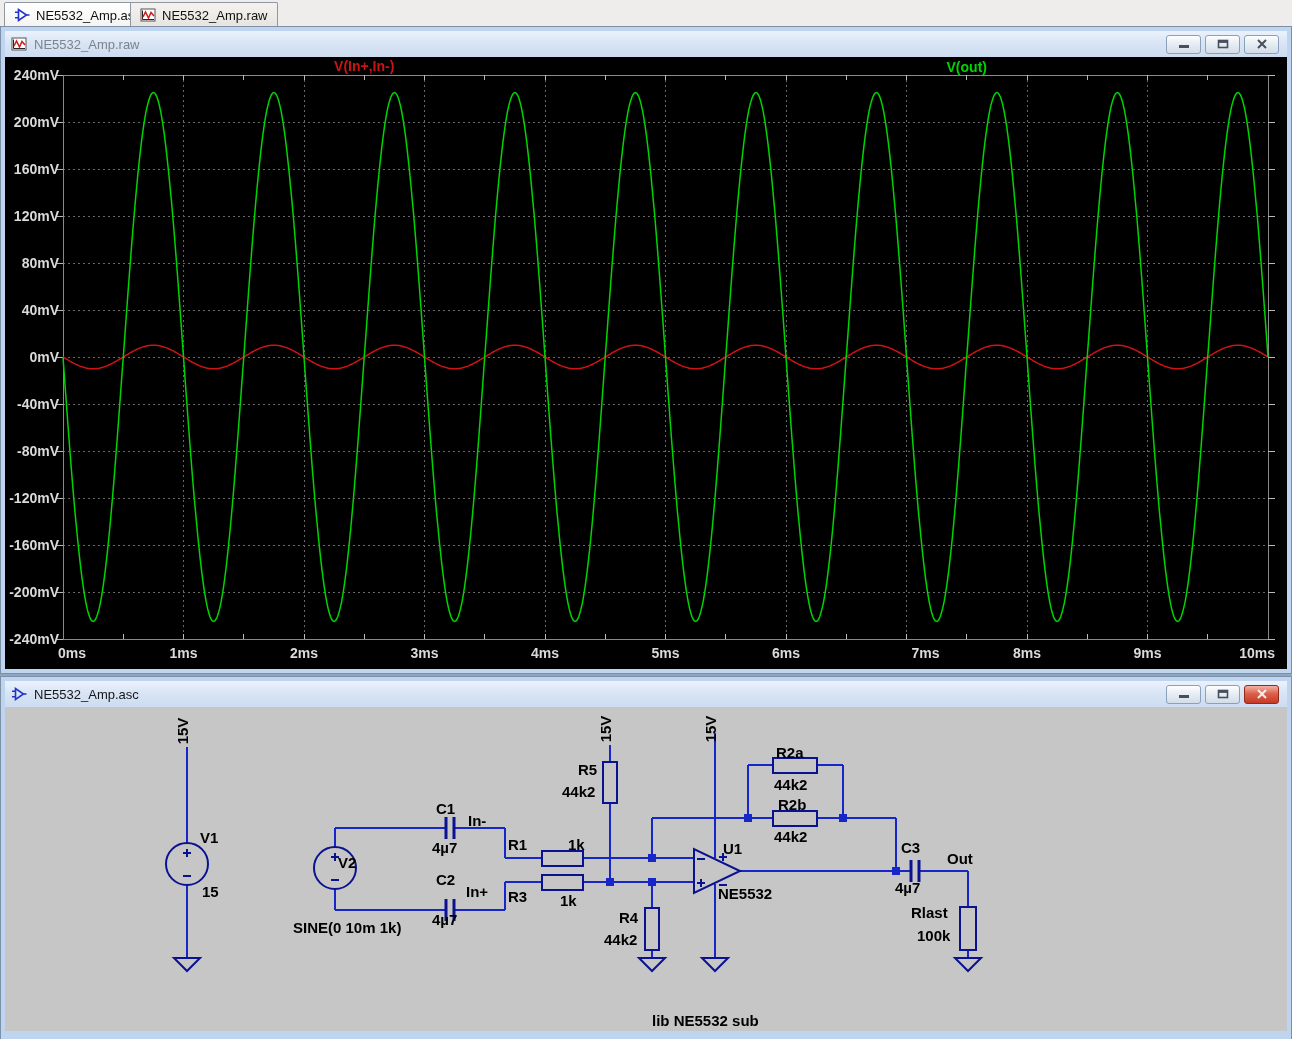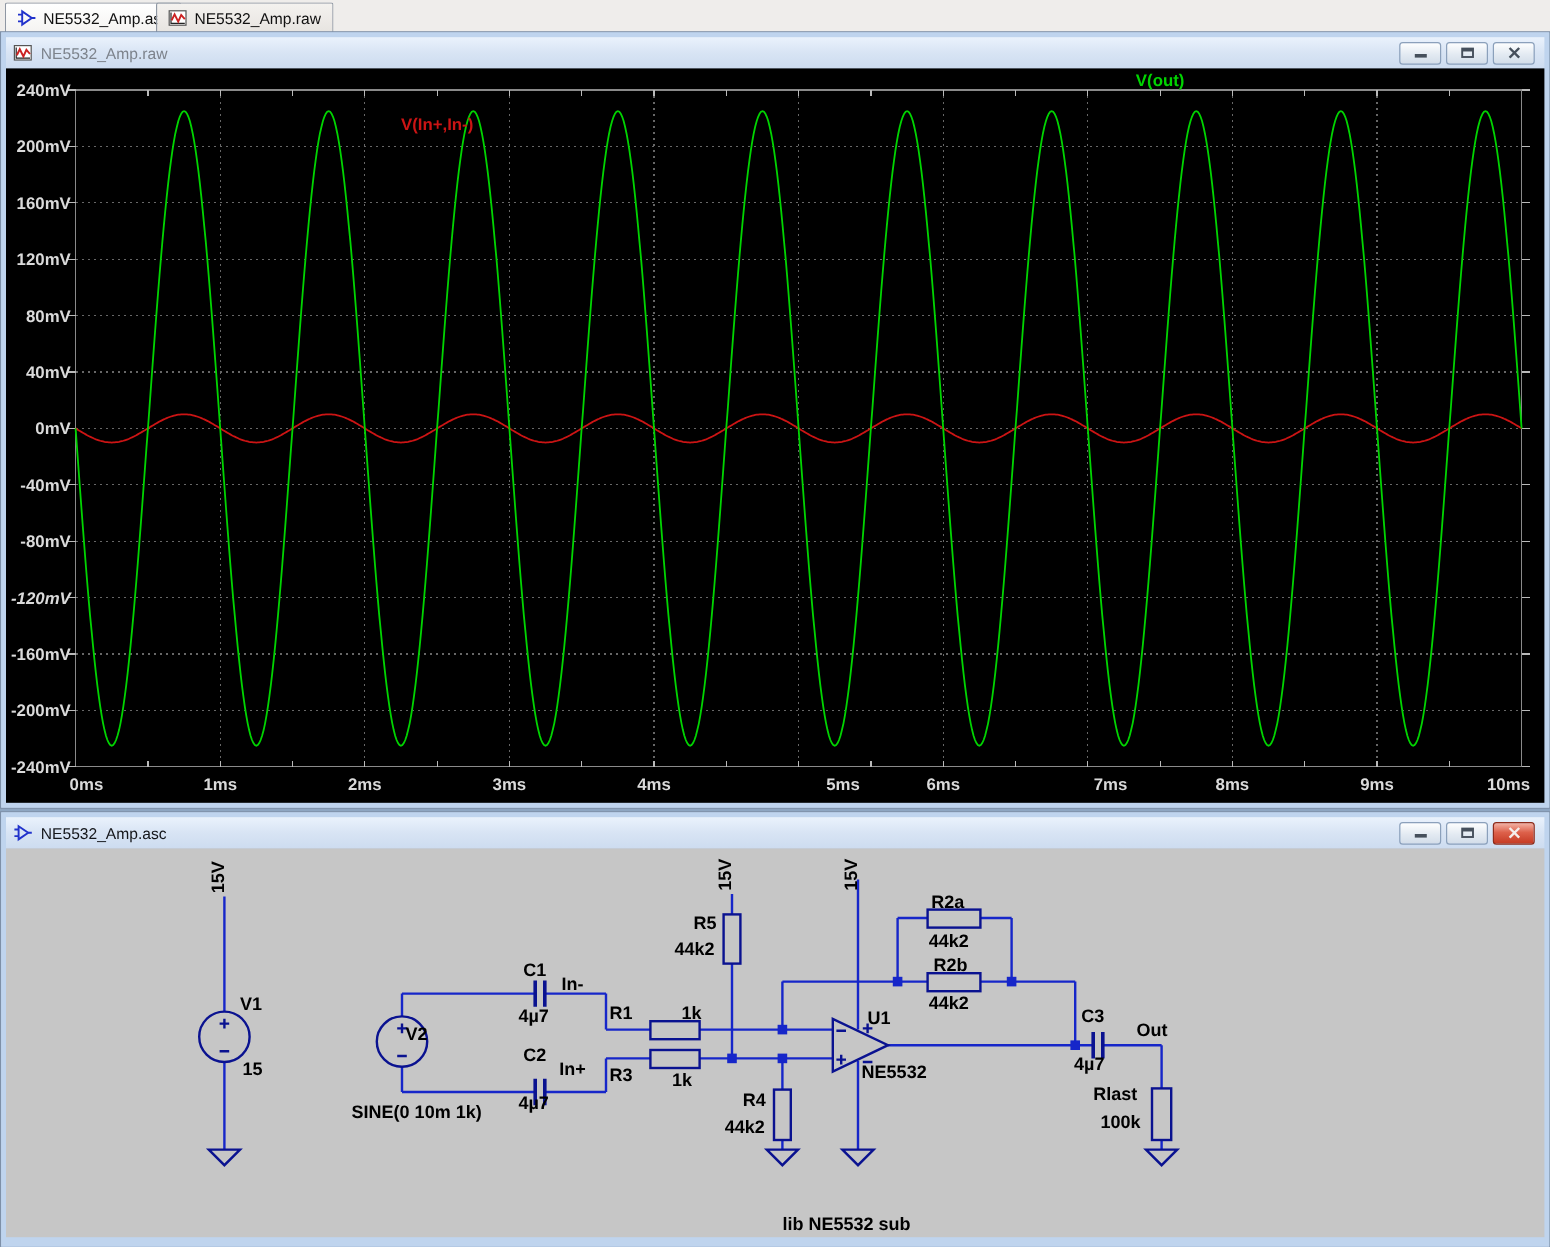--- a/index.html
+++ b/index.html
@@ -197,36 +197,36 @@
     <div id="plot-labels">
         <span class="axis-y" style="top: 10px;">240mV</span>
         <span class="axis-y" style="top: 57px;">200mV</span>
         <span class="axis-y" style="top: 104px;">160mV</span>
         <span class="axis-y" style="top: 151px;">120mV</span>
         <span class="axis-y" style="top: 198px;">80mV</span>
         <span class="axis-y" style="top: 245px;">40mV</span>
         <span class="axis-y" style="top: 292px;">0mV</span>
         <span class="axis-y" style="top: 339px;">-40mV</span>
         <span class="axis-y" style="top: 386px;">-80mV</span>
-        <span class="axis-y" style="top: 433px; font-style: italic;">-120mV</span>
+        <span class="axis-y" style="top: 433px;">-120mV</span>
         <span class="axis-y" style="top: 480px;">-160mV</span>
         <span class="axis-y" style="top: 527px;">-200mV</span>
         <span class="axis-y" style="top: 574px;">-240mV</span>
         <span class="axis-x" style="top: 588px; left: 53px;">0ms</span>
         <span class="axis-x" style="top: 588px; left: 178.5px; transform: translateX(-50%);">1ms</span>
         <span class="axis-x" style="top: 588px; left: 299px; transform: translateX(-50%);">2ms</span>
         <span class="axis-x" style="top: 588px; left: 419.5px; transform: translateX(-50%);">3ms</span>
         <span class="axis-x" style="top: 588px; left: 540px; transform: translateX(-50%);">4ms</span>
-        <span class="axis-x" style="top: 588px; left: 660.5px; transform: translateX(-50%); margin-left: 37px;">5ms</span>
+        <span class="axis-x" style="top: 588px; left: 660.5px; transform: translateX(-50%);">5ms</span>
         <span class="axis-x" style="top: 588px; left: 781px; transform: translateX(-50%);">6ms</span>
         <span class="axis-x" style="top: 588px; left: 901.5px; transform: translateX(-50%); margin-left: 19px;">7ms</span>
         <span class="axis-x" style="top: 588px; left: 1022px; transform: translateX(-50%);">8ms</span>
         <span class="axis-x" style="top: 588px; left: 1142.5px; transform: translateX(-50%);">9ms</span>
         <span class="axis-x" style="top: 588px; left: 1270px; transform: translateX(-100%);">10ms</span>
-        <span class="trace-label" style="top: 1px; left: 359.25px; transform: translateX(-50%); color: rgb(204, 20, 20); margin-top: 37px;">V(In+,In-)</span>
+        <span class="trace-label" style="top: 1px; left: 359.25px; transform: translateX(-50%); color: rgb(204, 20, 20);">V(In+,In-)</span>
         <span class="trace-label" style="top: 2px; left: 961.75px; transform: translateX(-50%); color: rgb(0, 212, 0);">V(out)</span>
       </div>
   </div>
 </div>
 
 <div class="window" id="sch-window">
   <div class="titlebar active">
     <svg width="18" height="16" viewBox="0 0 16 16">
       <g stroke="#2233cc" fill="none" stroke-width="1.6">
         <path d="M4.5 2.5 L4.5 13.5 L12.5 8 Z"></path>

